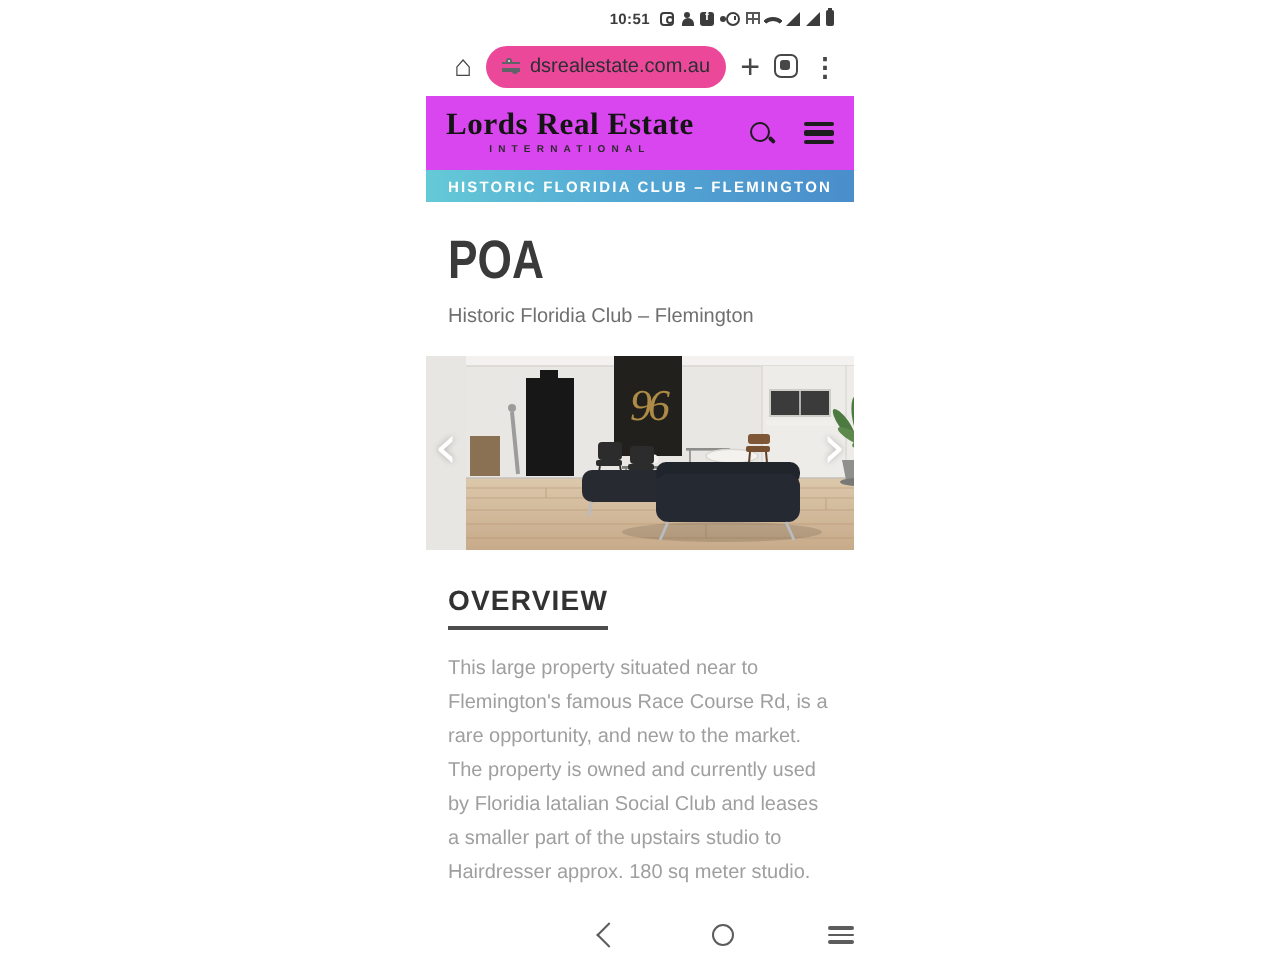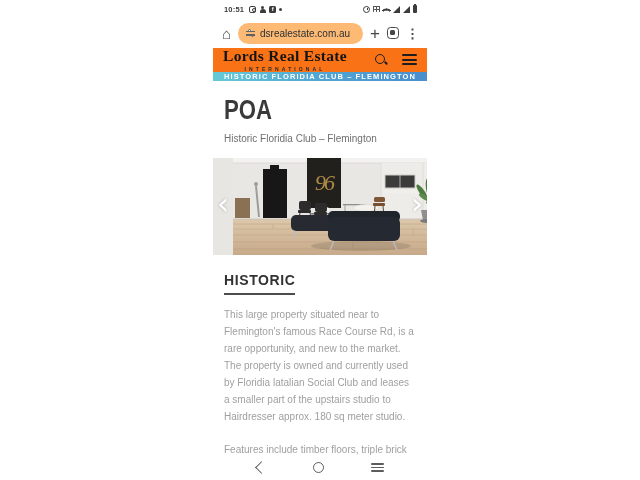--- a/index.html
+++ b/index.html
@@ -1,19 +1,19 @@
 <!DOCTYPE html>
 <html><head>
 <meta charset="utf-8">
 <style>
   * { margin:0; padding:0; box-sizing:border-box; }
   html,body { width:640px; height:480px; background:#ffffff; overflow:hidden;
     font-family:"Liberation Sans", sans-serif; }
   .stage { width:640px; height:480px; display:flex; justify-content:center; background:#fff; }
-  .phone { width:214px; height:480px; background:#fff; position:relative; display:flex; flex-direction:column; }
+  .phone { width:214px; height:480px; background:#fff; position:relative; display:flex; flex-direction:column;align-items:flex-end; }
 
   
   .statusbar { height:18px; display:flex; align-items:center; justify-content:space-between;
     padding:0 10px 0 11px; background:#fff; }
   .sb-left, .sb-right { display:flex; align-items:center; gap:3px; }
   .sb-time { font-size:7.5px; color:#3c3c3c; font-weight:700; letter-spacing:.2px; margin-right:2px; }
   .sbi { display:inline-block; position:relative; }
   .i-insta { width:7px; height:7px; border:1px solid #3c3c3c; border-radius:2px; }
   .i-insta::after { content:''; position:absolute; left:1.5px; top:1.5px; width:2px; height:2px;
     border:1px solid #3c3c3c; border-radius:50%; }
@@ -34,41 +34,41 @@
     background-size:3px 3px; opacity:.85; }
   .i-wifi { width:7px; height:7px; border-top:2px solid #3c3c3c; border-left:2px solid #3c3c3c;
     border-top-left-radius:8px; transform:rotate(45deg); margin-top:2px; }
   .i-signal { width:0; height:0; border-left:7px solid transparent; border-bottom:7px solid #3c3c3c; }
   .i-batt { width:4px; height:8px; background:#3c3c3c; border-radius:1px; }
   .i-batt::before { content:''; position:absolute; top:-1.5px; left:1px; width:2px; height:1.5px; background:#3c3c3c; }
 
   
   .toolbar { height:30px; display:flex; align-items:center; padding:0 8px 0 9px; gap:7px; background:#fff; }
   .home-glyph { font-size:15px; color:#474747; line-height:1; }
-  .omnibox { flex:1; height:21px; background:#fdba74; border-radius:11px; display:flex;
+  .omnibox { flex:1; height:21px; background:#ec4899; border-radius:11px; display:flex;
     align-items:center; padding:0 8px; gap:5px; min-width:0; }
   .tune { width:9px; height:9px; flex:0 0 auto; position:relative; }
   .tune::before { content:''; position:absolute; top:2px; left:0; width:9px; height:1.2px; background:#5f6368; }
   .tune::after  { content:''; position:absolute; bottom:2px; left:0; width:9px; height:1.2px; background:#5f6368; }
   .tune .knob-a { position:absolute; top:0.5px; left:1.5px; width:3px; height:3px; background:#eceef1;
     border:1px solid #5f6368; border-radius:50%; }
   .tune .knob-b { position:absolute; bottom:0.5px; right:1.5px; width:3px; height:3px; background:#eceef1;
     border:1px solid #5f6368; border-radius:50%; }
   .url-text { font-size:10px; color:#2b2f33; white-space:nowrap; overflow:hidden; }
   .plus-glyph { font-size:17px; font-weight:400; color:#474747; line-height:1; }
   .tabbox { width:12px; height:12px; border:1.6px solid #474747; border-radius:3.5px; position:relative; }
   .tabbox::after { content:''; position:absolute; left:2.2px; top:2.2px; width:4.5px; height:4.5px;
     background:#474747; border-radius:1.5px; }
   .kebab-glyph { font-size:13px; color:#474747; font-weight:700; line-height:1; }
 
   
   .viewport { height:407px; overflow:hidden; background:#fff; display:flex; flex-direction:column; }
 
   .site-header { height:37px; display:flex; align-items:center; justify-content:space-between;
-    padding:0 10px; background:#f97316; }
+    padding:0 10px; background:#d946ef; }
   .logo { display:inline-block; }
   .logo-title { font-family:"Liberation Serif", serif; font-weight:700; font-size:15.5px;
     color:#141414; letter-spacing:.3px; line-height:1; }
   .logo-sub { font-size:5px; letter-spacing:3.1px; color:#2b2b2b; text-align:center;
     margin-top:2px; font-weight:700; }
   .hdr-actions { display:flex; align-items:center; gap:14px; }
   .search-glyph { width:14px; height:14px; position:relative; }
   .search-glyph::before { content:''; position:absolute; left:1px; top:1px; width:8px; height:8px;
     border:1.6px solid #1d1d1d; border-radius:50%; }
   .search-glyph::after { content:''; position:absolute; left:9.5px; top:9.5px; width:4px; height:1.8px;
@@ -269,24 +269,23 @@
               <line x1="196" y1="40" x2="196" y2="52" stroke="#4c6b3c" stroke-width="1.2"></line>
               <path d="M188,52 L204,52 L202,62 L190,62 Z" fill="#8f8f8d"></path>
               <ellipse cx="196" cy="63" rx="9" ry="2" fill="#787876"></ellipse>
             </g>
           </svg>
           <span class="car-arrow car-prev">‹</span>
           <span class="car-arrow car-next">›</span>
         </div>
 
         <div>
-          <span class="ov-heading">HISTORIC</span>
+          <span class="ov-heading">OVERVIEW</span>
         </div>
         <p class="ov-para">This large property situated near to Flemington's famous Race Course Rd, is a rare opportunity, and new to the market. The property is owned and currently used by Floridia latalian Social Club and leases a smaller part of the upstairs studio to Hairdresser approx. 180 sq meter studio.</p>
-        <p class="ov-para2">Features include timber floors, triple brick</p>
       </div>
     </div>
 
     <div class="navbar">
       <span class="nav-back"></span>
       <span class="nav-home"></span>
       <span class="nav-recents">
           <i></i>
           <i></i>
           <i></i>

